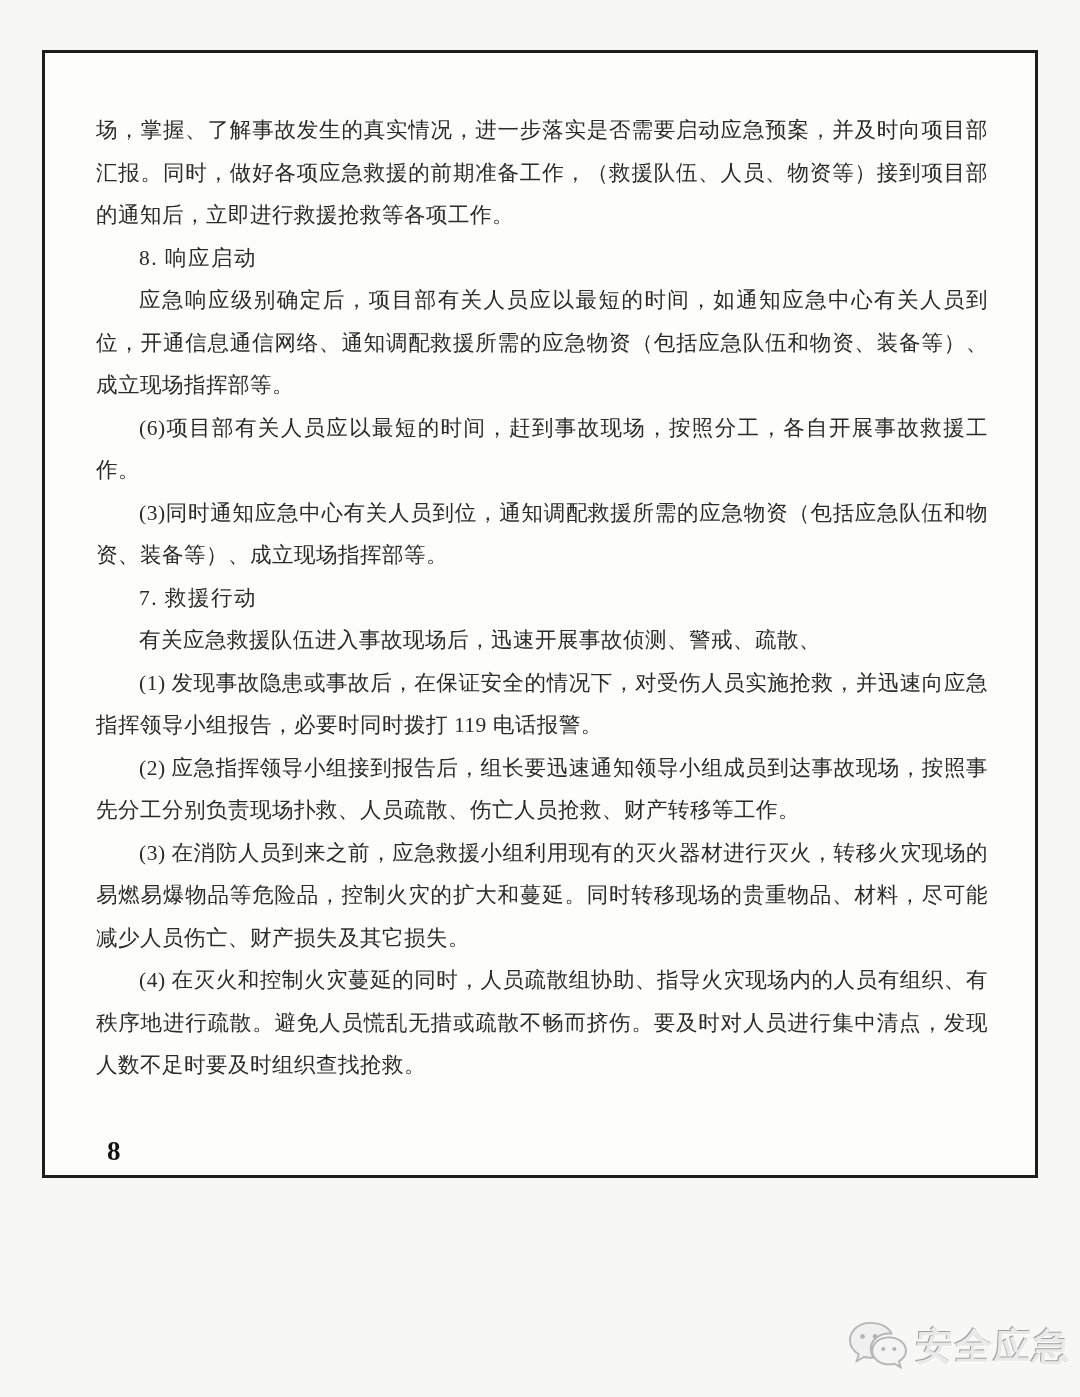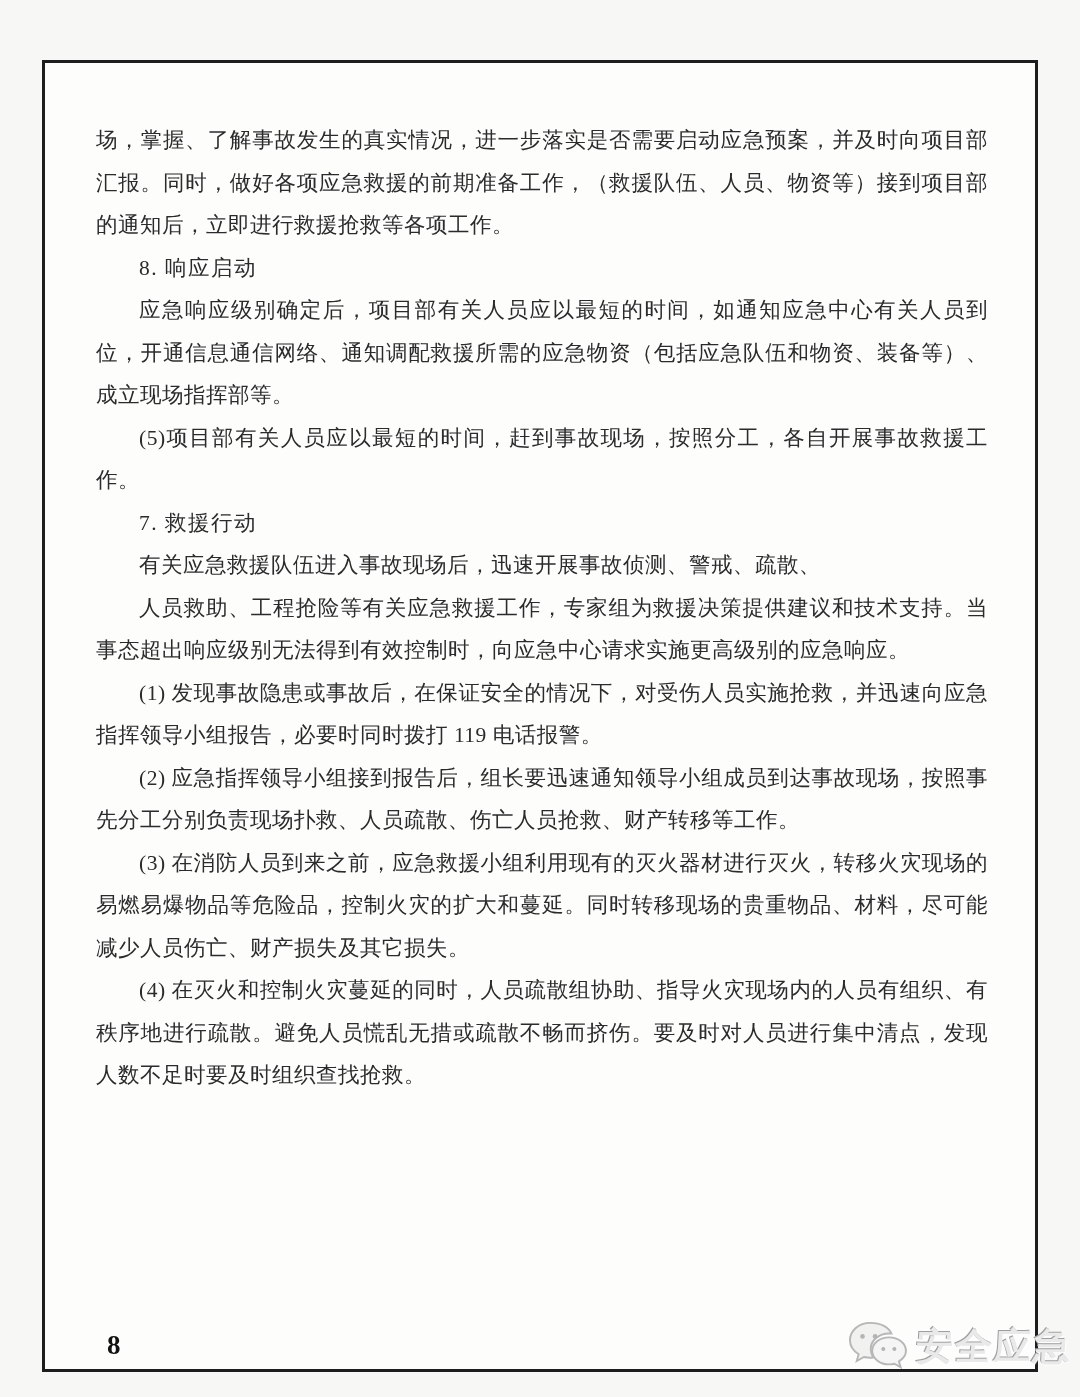--- a/index.html
+++ b/index.html
@@ -10,23 +10,23 @@
     width: 1080px;
     height: 1397px;
     background: #f7f7f6;
     position: relative;
     overflow: hidden;
     font-family: "Liberation Serif", "DejaVu Serif", serif;
   }
   .page-frame {
     position: absolute;
     left: 42px;
-    top: 60px;
+    top: 50px;
     width: 996px;
-    height: 1312px;
+    height: 1128px;
     box-sizing: border-box;
     border: 3px solid #1d1d1d;
     background: #fdfdfc;
   }
   .content {
     position: absolute;
     left: 51px;
     top: 56px;
     width: 892px;
   }
@@ -81,24 +81,24 @@
   }
 </style>
 </head>
 <body>
 
 <div class="page-frame">
   <div class="content">
     <p class="para no-indent">场，掌握、了解事故发生的真实情况，进一步落实是否需要启动应急预案，并及时向项目部汇报。同时，做好各项应急救援的前期准备工作，（救援队伍、人员、物资等）接到项目部的通知后，立即进行救援抢救等各项工作。</p>
     <p class="para heading">8. 响应启动</p>
     <p class="para">应急响应级别确定后，项目部有关人员应以最短的时间，如通知应急中心有关人员到位，开通信息通信网络、通知调配救援所需的应急物资（包括应急队伍和物资、装备等）、成立现场指挥部等。</p>
-    <p class="para">(5)项目部有关人员应以最短的时间，赶到事故现场，按照分工，各自开展事故救援工作。</p>
+    <p class="para">(6)项目部有关人员应以最短的时间，赶到事故现场，按照分工，各自开展事故救援工作。</p>
+    <p class="para">(3)同时通知应急中心有关人员到位，通知调配救援所需的应急物资（包括应急队伍和物资、装备等）、成立现场指挥部等。</p>
     <p class="para heading">7. 救援行动</p>
     <p class="para">有关应急救援队伍进入事故现场后，迅速开展事故侦测、警戒、疏散、</p>
-    <p class="para">人员救助、工程抢险等有关应急救援工作，专家组为救援决策提供建议和技术支持。当事态超出响应级别无法得到有效控制时，向应急中心请求实施更高级别的应急响应。</p>
     <p class="para">(1) 发现事故隐患或事故后，在保证安全的情况下，对受伤人员实施抢救，并迅速向应急指挥领导小组报告，必要时同时拨打 119 电话报警。</p>
     <p class="para">(2) 应急指挥领导小组接到报告后，组长要迅速通知领导小组成员到达事故现场，按照事先分工分别负责现场扑救、人员疏散、伤亡人员抢救、财产转移等工作。</p>
     <p class="para">(3) 在消防人员到来之前，应急救援小组利用现有的灭火器材进行灭火，转移火灾现场的易燃易爆物品等危险品，控制火灾的扩大和蔓延。同时转移现场的贵重物品、材料，尽可能减少人员伤亡、财产损失及其它损失。</p>
     <p class="para">(4) 在灭火和控制火灾蔓延的同时，人员疏散组协助、指导火灾现场内的人员有组织、有秩序地进行疏散。避免人员慌乱无措或疏散不畅而挤伤。要及时对人员进行集中清点，发现人数不足时要及时组织查找抢救。</p>
   </div>
   <div class="page-number">8</div>
 </div>
 
 <div class="watermark">
   <svg class="watermark-logo" viewBox="0 0 64 58" xmlns="http://www.w3.org/2000/svg">

